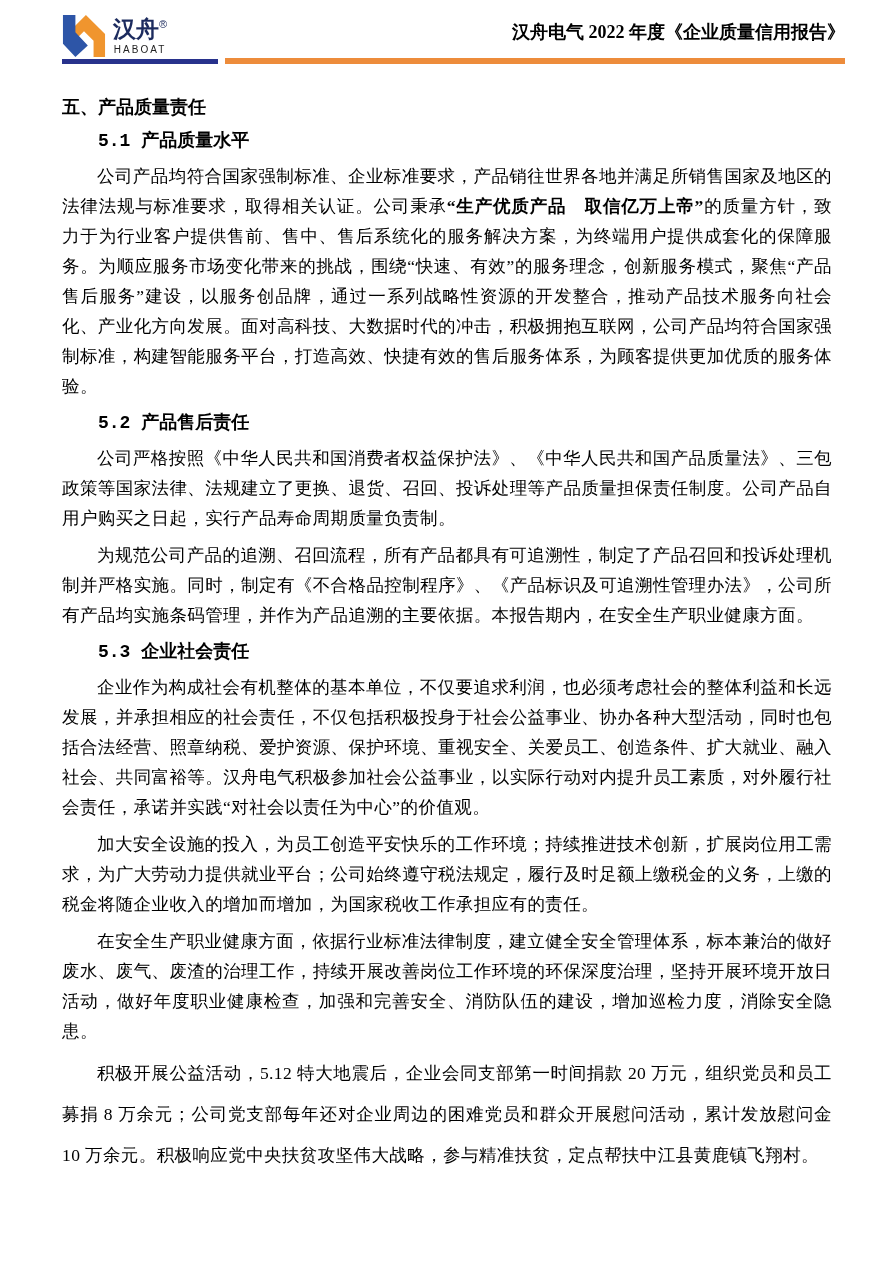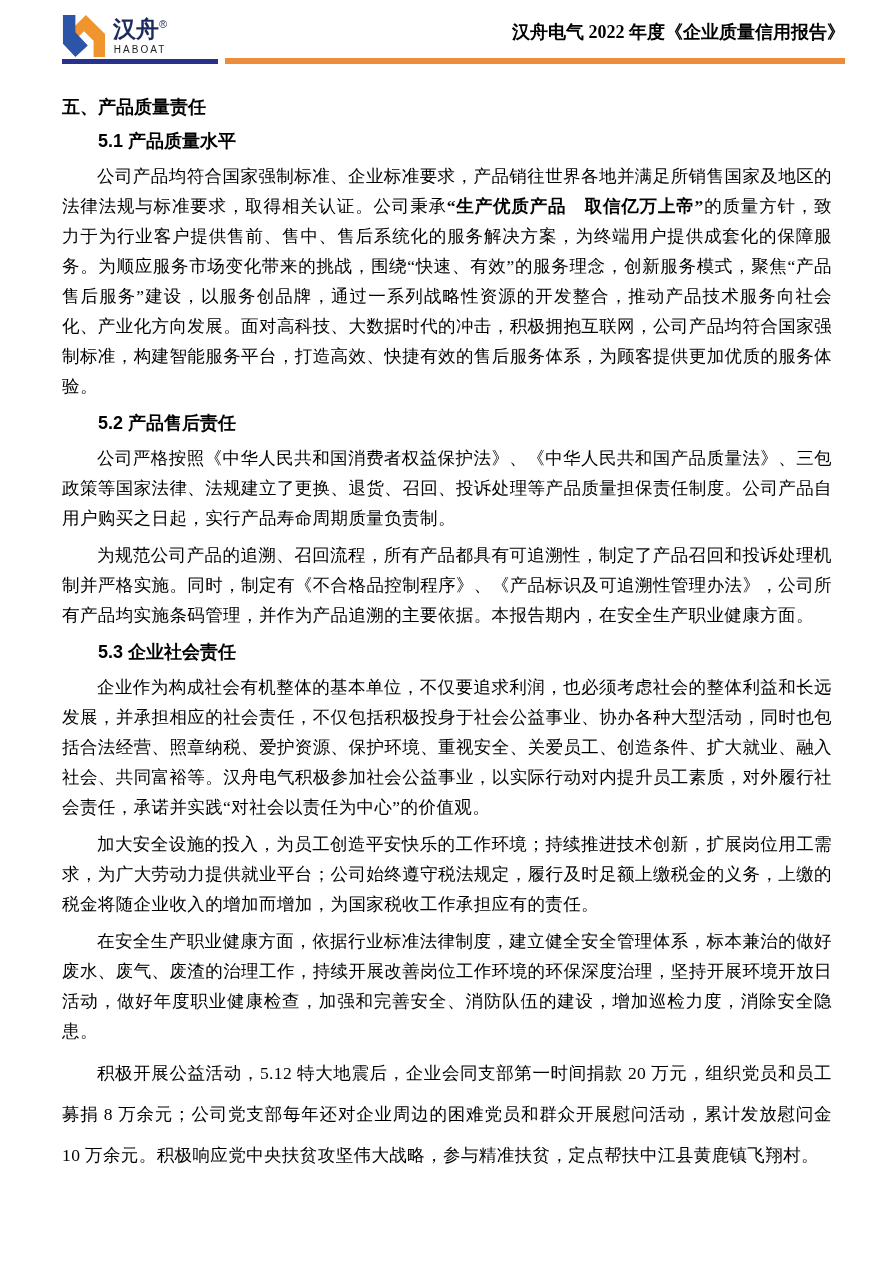--- a/index.html
+++ b/index.html
@@ -38,21 +38,21 @@
   .rule-blue   { position:absolute; left:0; top:1px; width:156px; height:5px; background:#28328c; }
   .rule-orange { position:absolute; left:163px; right:0; top:0; height:6px; background:#ed8c3b; }
 
   
   .doc { position:absolute; left:62px; top:92px; width:770px; }
   .h1 {
     font-family:"Liberation Sans","DejaVu Sans",sans-serif;
     font-weight:bold; font-size:18px; line-height:30px; margin:0 0 4px 0;
   }
   .h2 {
-    font-family:Liberation Sans, sans-serif;
+    font-family:Liberation Mono, monospace;
     font-weight:bold; font-size:18px; line-height:30px;
     margin:3px 0 5px 0; text-indent:2em;
   }
   .para {
     font-size:17.5px; line-height:30px; letter-spacing:0.4px;
     text-align:justify; text-indent:2em; margin:0 0 7px 0;
   }
   .para-wide { line-height:41px; margin-bottom:0; }
   .slogan {
     font-weight:bold;

